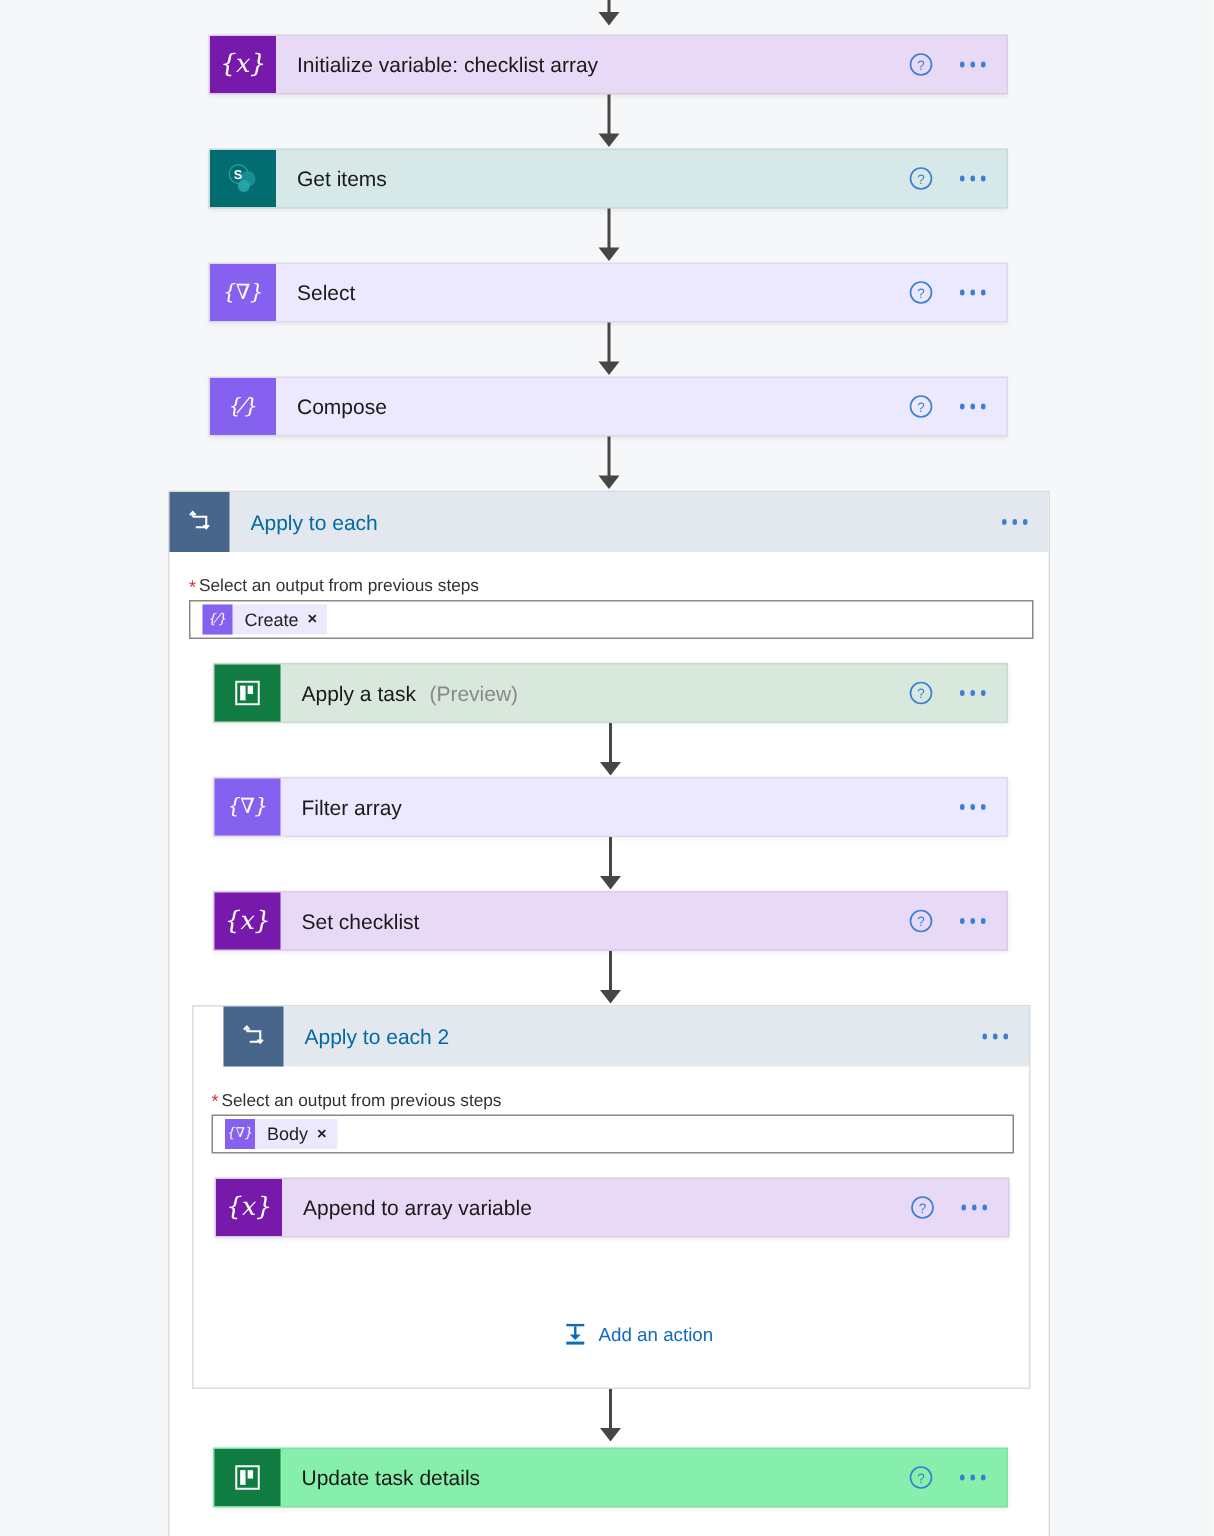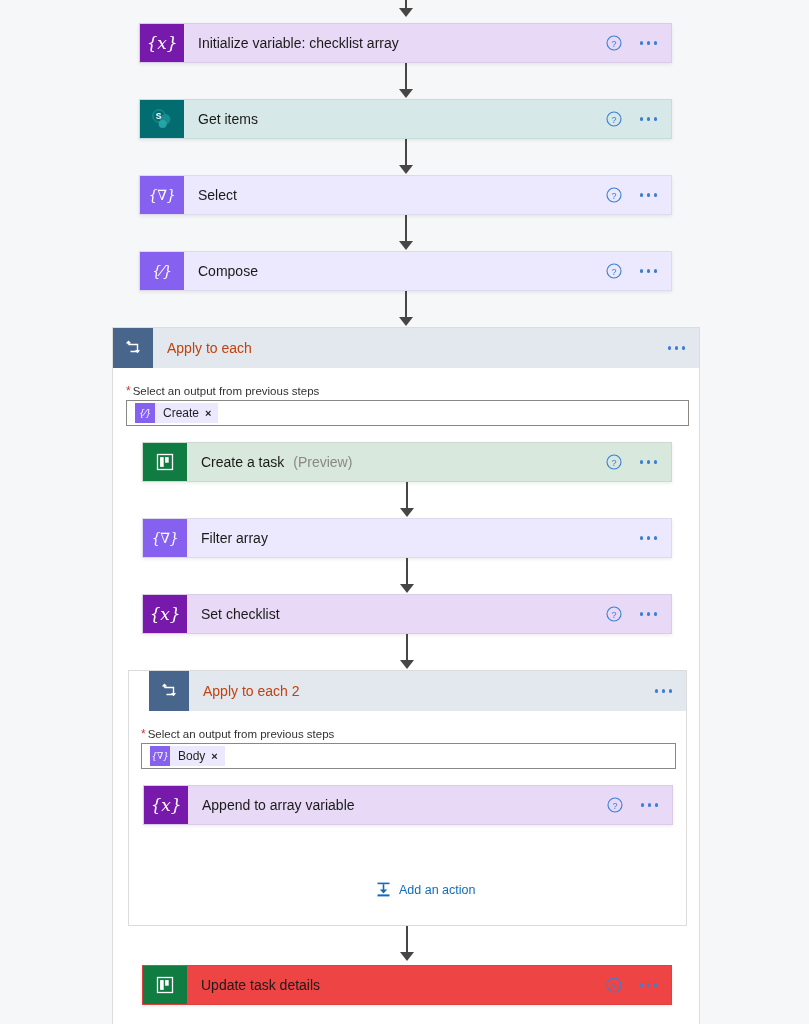--- a/index.html
+++ b/index.html
@@ -79,21 +79,21 @@
     background: #e3e8ef;
   }
   .scope-icon {
     width: 40px; min-width: 40px;
     background: #48658c;
     display: flex; align-items: center; justify-content: center;
   }
   .scope-title-wrap {
     flex: 1; display: flex; align-items: center; padding: 0 10px 0 14px;
   }
-  .scope-title { font-size: 14px; color: #c2410c; }
+  .scope-title { font-size: 14px; color: #0369a1; }
 
   
   .field-label {
     font-size: 11.5px; color: #323130;
     display: flex; align-items: flex-start;
   }
   .req-star { color: #d13438; margin-right: 2px; font-size: 12px; line-height: 1; }
   .token-input {
     background: #fff;
     border: 1px solid #8a8886;
@@ -272,21 +272,21 @@
 
     <div class="card" style="left:29px;top:114px;width:530px;background:#d8e8dd;">
       <div class="card-icon" style="background:#107c41;">
         <svg width="22" height="22" viewBox="0 0 22 22">
           <rect x="3.5" y="3.5" width="15" height="15" fill="none" stroke="#ffffff" stroke-width="1.3"></rect>
           <rect x="6.1" y="6.1" width="3.6" height="9.8" fill="#ffffff"></rect>
           <rect x="11.1" y="6.1" width="3.6" height="5.6" fill="#ffffff"></rect>
         </svg>
       </div>
       <div class="card-body">
-        <span class="card-title">Create a task</span>
+        <span class="card-title">Apply a task</span>
         <span class="card-suffix">(Preview)</span>
         <div class="card-actions">
           <svg class="help-icon" viewBox="0 0 16 16">
             <circle cx="8" cy="8" r="7" fill="none" stroke="#3b7fd4" stroke-width="1.1"></circle>
             <text x="8" y="11.6" font-size="9" fill="#3b7fd4" text-anchor="middle" font-family="Liberation Sans, sans-serif">?</text>
           </svg>
           <span class="ellipsis">
               <i></i>
               <i></i>
               <i></i>
@@ -404,21 +404,21 @@
           <path d="M4.8 8.6 L8.5 12.4 L12.2 8.6 Z" fill="#0f6cbd"></path>
           <rect x="2.5" y="13.4" width="12" height="2" fill="#0f6cbd"></rect>
         </svg>
         <span class="add-action-label">Add an action</span>
       </div>
     </div>
 
     <div class="conn" style="left:293px;top:598px;height:28px;"></div>
     <div class="arrowhead" style="left:287px;top:624px;"></div>
 
-    <div class="card" style="left:29px;top:637px;width:530px;background:#ef4444;">
+    <div class="card" style="left:29px;top:637px;width:530px;background:#86efac;">
       <div class="card-icon" style="background:#107c41;">
         <svg width="22" height="22" viewBox="0 0 22 22">
           <rect x="3.5" y="3.5" width="15" height="15" fill="none" stroke="#ffffff" stroke-width="1.3"></rect>
           <rect x="6.1" y="6.1" width="3.6" height="9.8" fill="#ffffff"></rect>
           <rect x="11.1" y="6.1" width="3.6" height="5.6" fill="#ffffff"></rect>
         </svg>
       </div>
       <div class="card-body">
         <span class="card-title">Update task details</span>
         <div class="card-actions">

